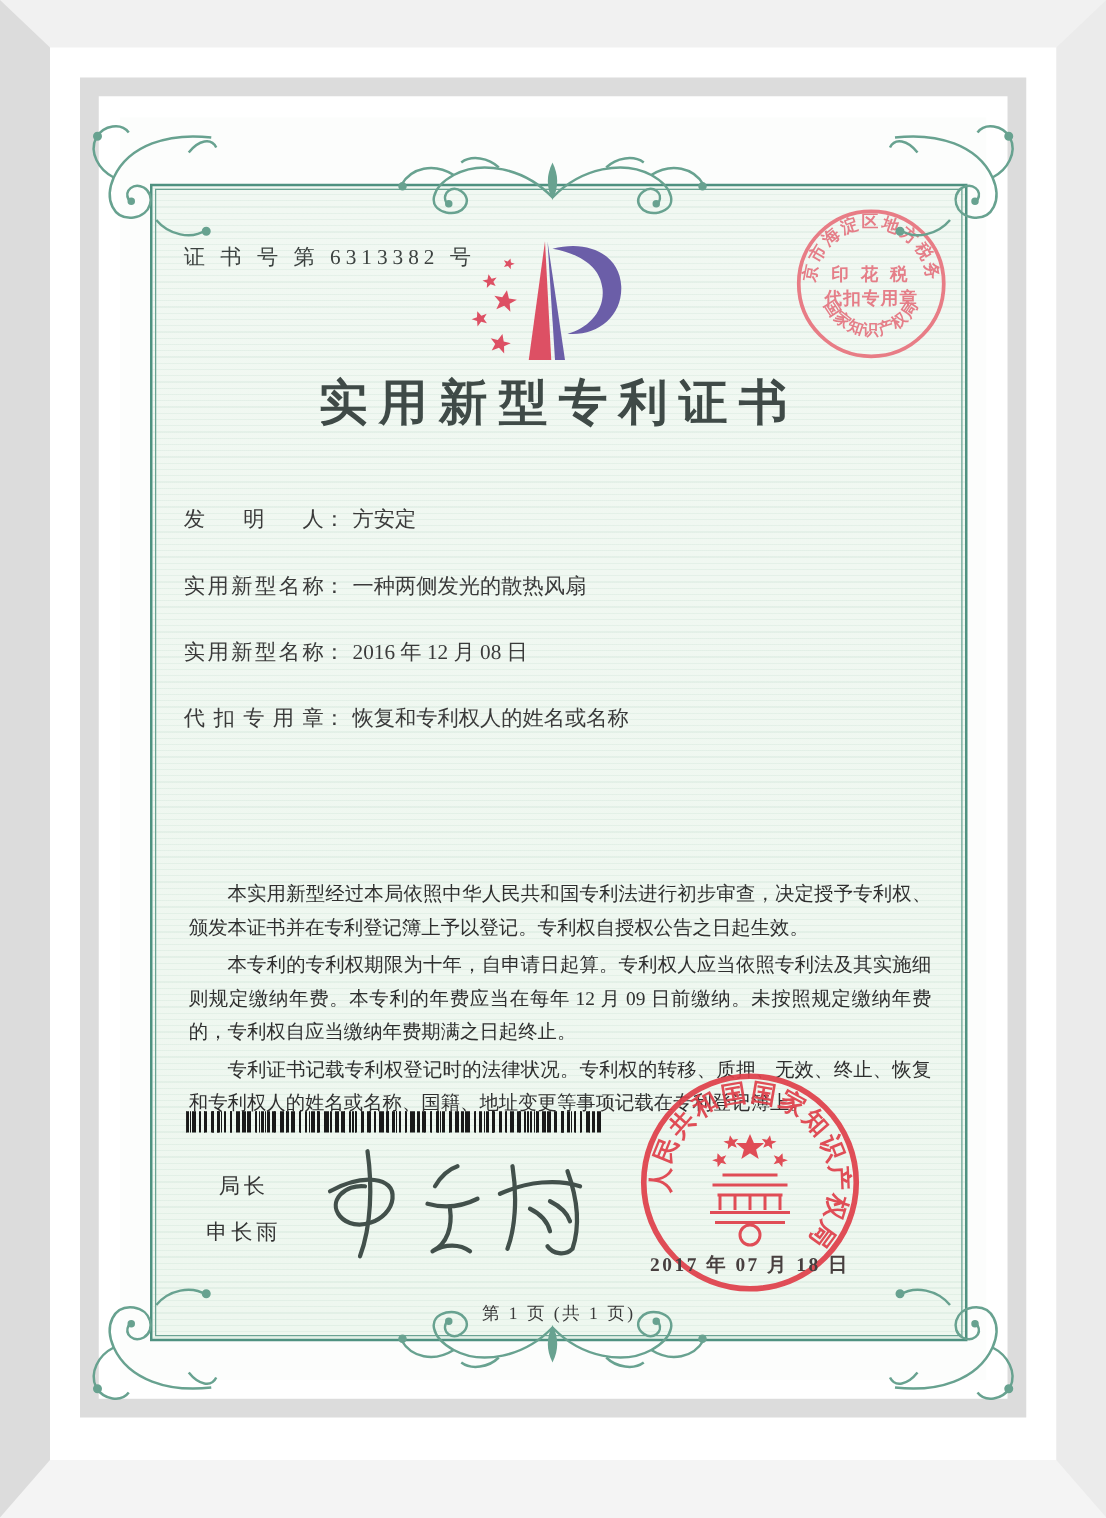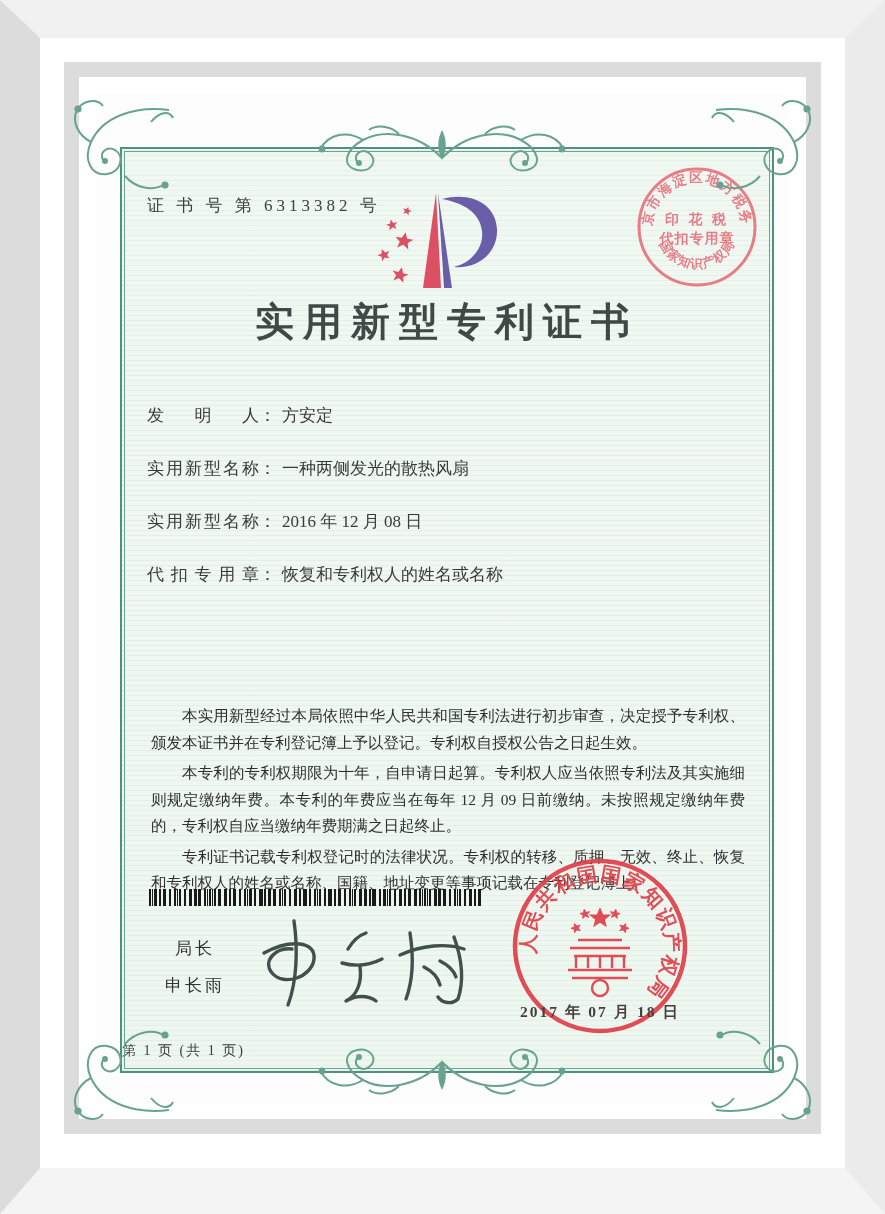--- a/index.html
+++ b/index.html
@@ -78,21 +78,21 @@
   .director{position:absolute;left:43px;top:788px;font-size:17px;color:#333;
     font-family:"Liberation Sans","DejaVu Sans",sans-serif;text-align:center;}
   .director div{margin-bottom:14px;letter-spacing:3px;}
   .signature{position:absolute;left:120px;top:766px;}
   .seal{position:absolute;left:388px;top:707px;opacity:.92;}
   .seal-date{
     position:absolute;left:378px;top:853px;width:200px;text-align:center;
     font-size:15.5px;color:#473f3f;letter-spacing:2px;font-weight:600;
   }
   .footer{
-    position:absolute;left:0;right:0;top:893px;
+    position:absolute;left:0;right:0;top:893px;text-align:center;
     font-size:14px;color:#3a3a3a;letter-spacing:2px;
   }
   svg{display:block;}
 </style>
 </head>
 <body>
 
 <div class="frame"></div>
 <div class="mat-band"></div>
 <div class="paper"></div>

